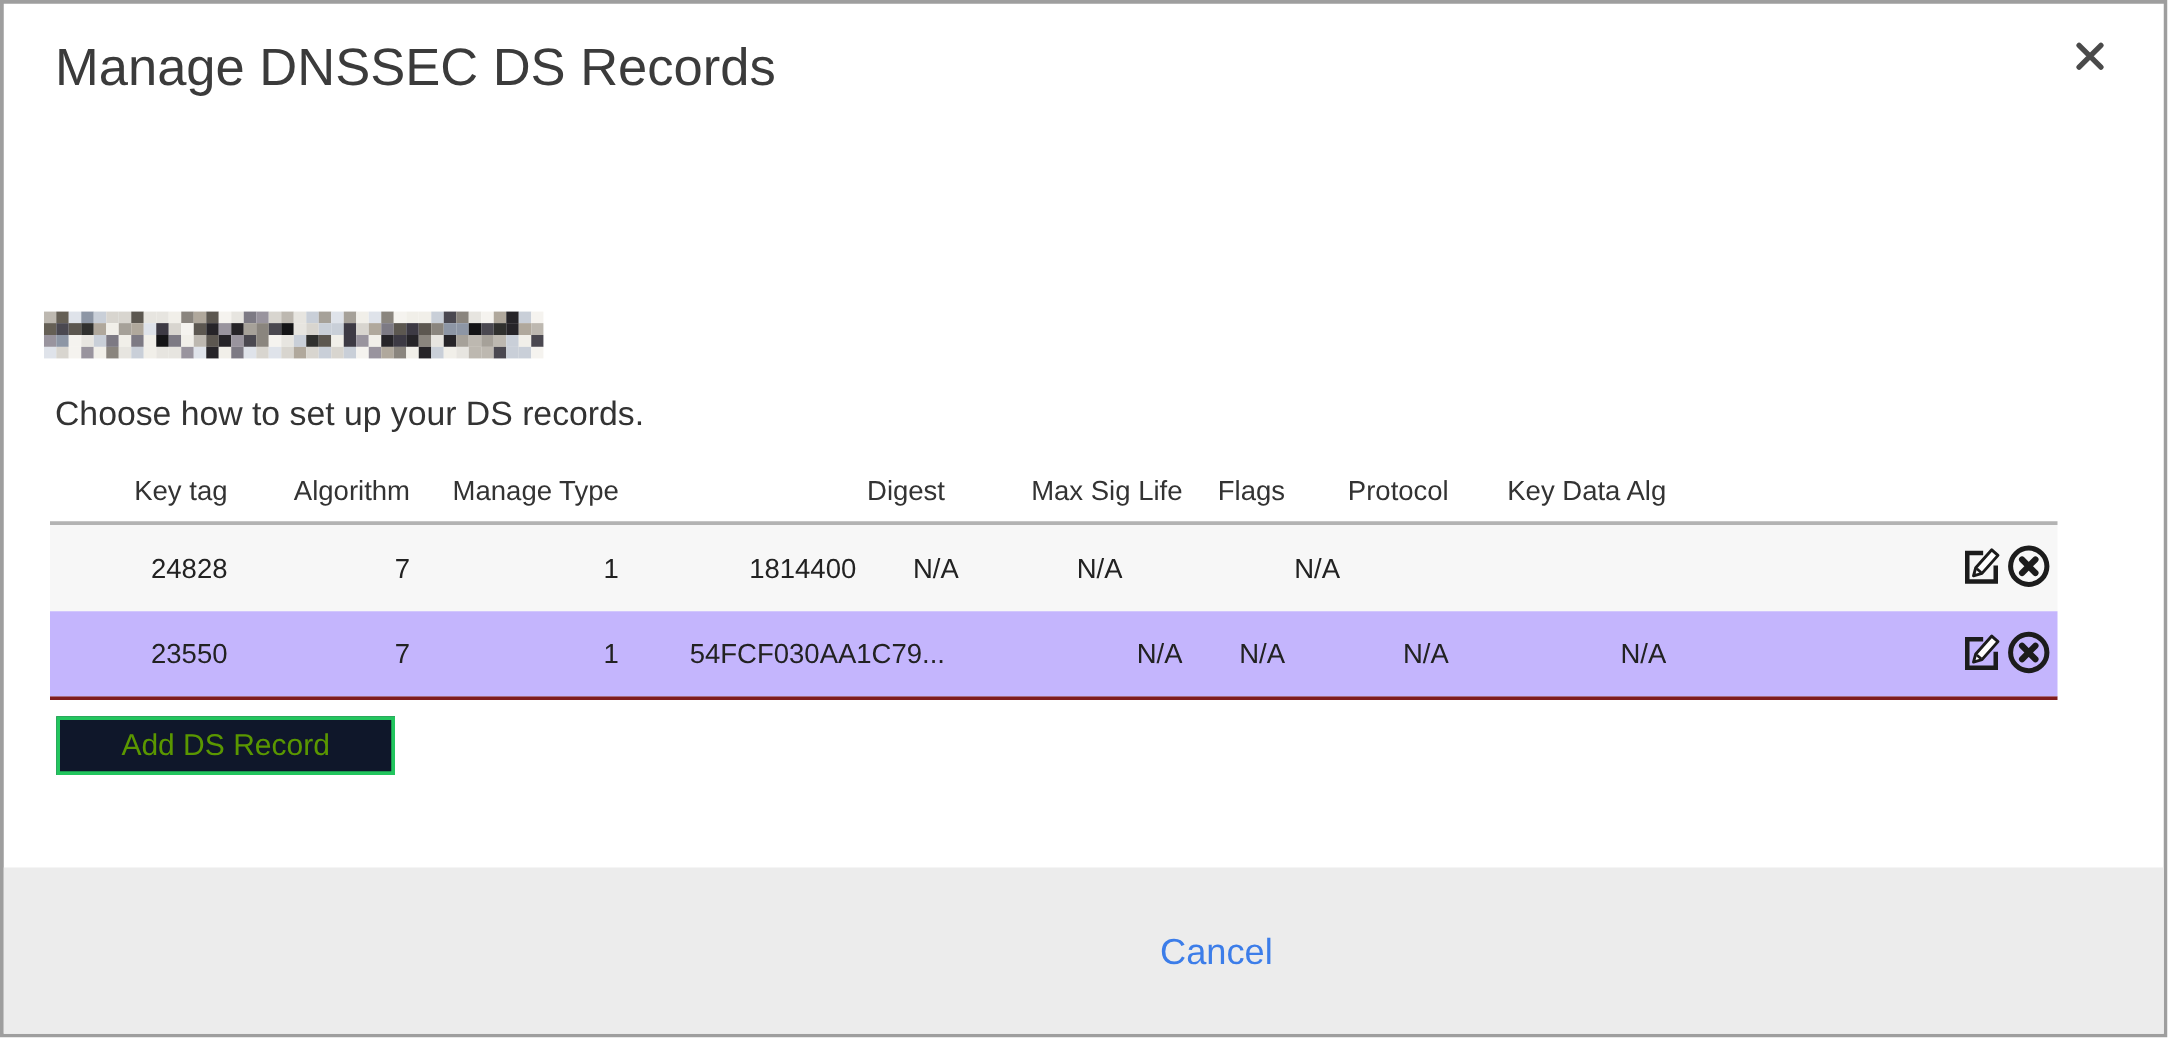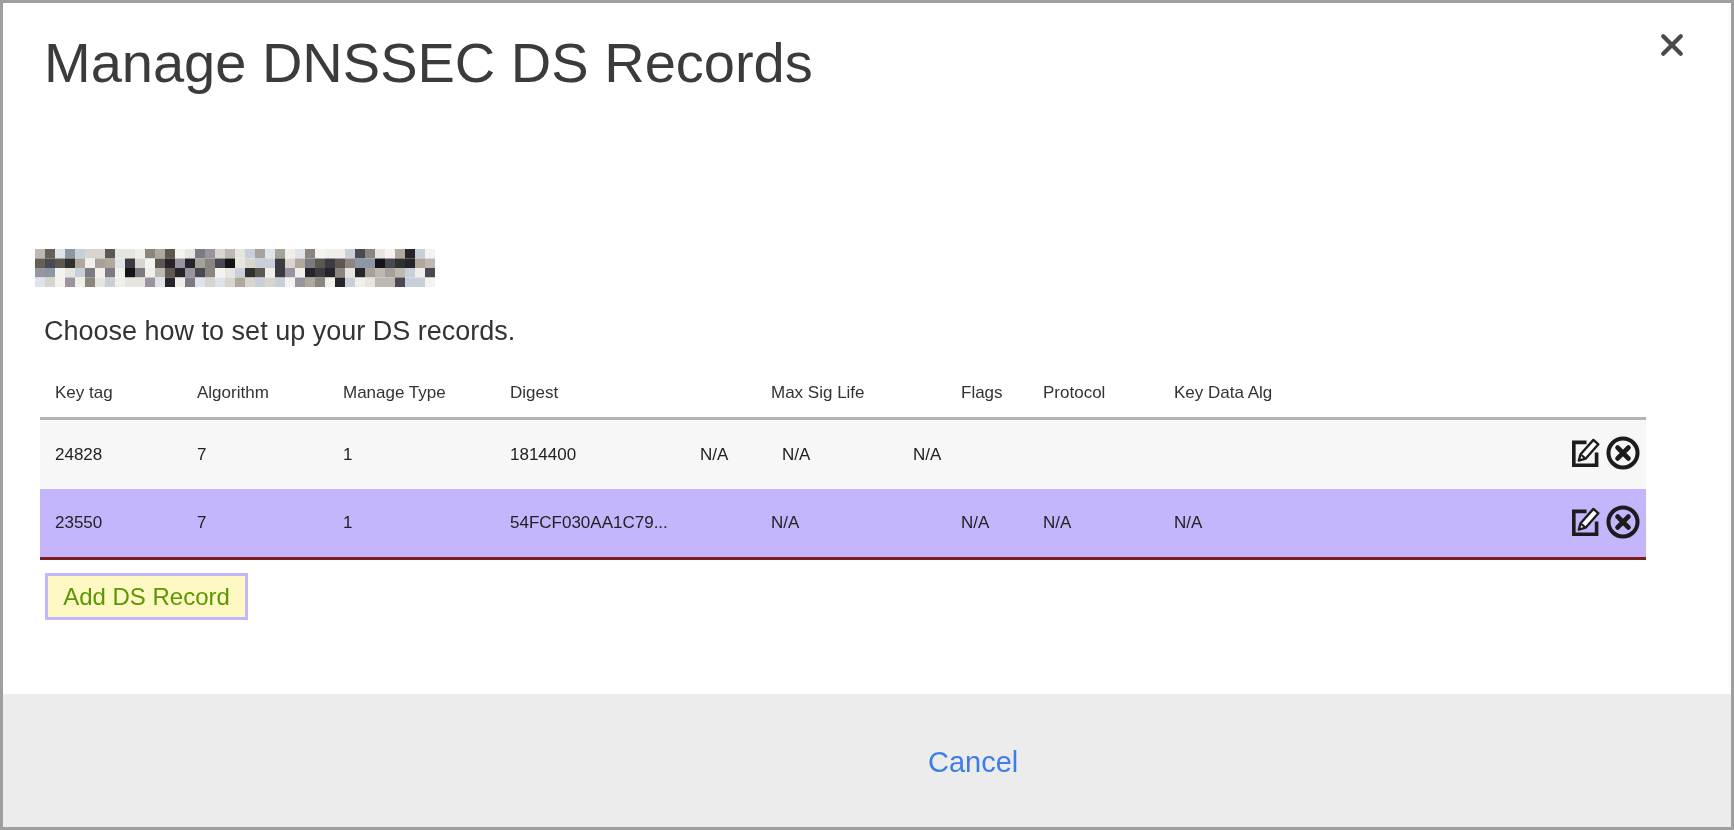--- a/index.html
+++ b/index.html
@@ -6,59 +6,59 @@
   .window{
     position:relative;
     width:1734px;height:830px;
     background:#ffffff;
     box-shadow: inset 0 0 0 3px #9e9e9e;
     overflow:hidden;
     box-sizing:border-box;
   }
   .dialog-title{
     position:absolute;left:44px;top:30px;
-    font-size:56px;font-weight:400;color:#3b3b3b;letter-spacing:0;
+    font-size:42px;font-weight:400;color:#3b3b3b;letter-spacing:0;
   }
   .close-btn{
     position:absolute;left:1650px;top:24px;width:44px;height:44px;
     display:flex;align-items:center;justify-content:center;cursor:pointer;
     background:transparent;border:none;padding:0;
   }
   .redacted-domain{
     position:absolute;left:35px;top:249px;width:400px;height:38px;
     overflow:hidden;
   }
   .intro-text{
     position:absolute;left:44px;top:316px;
     font-size:27px;color:#333;font-weight:400;
   }
   .ds-table{
     position:absolute;left:40px;top:368px;width:1606px;
-    font-size:17px;color:#222;
+    font-size:22px;color:#222;text-align:right;
   }
   .t-header{display:flex;height:49px;align-items:center;color:#333;}
   .t-rows{border-top:3px solid #b3b3b3;border-bottom:3px solid #7f1d1d;}
   .t-row{display:flex;align-items:center;}
   .t-row.alt{background:#f7f7f7;height:69px;}
   .t-row.plain{background:#c4b5fd;height:68px;}
   .cell{padding-left:15px;box-sizing:border-box;white-space:nowrap;overflow:hidden;}
   .c-keytag{width:142px;}
   .c-alg{width:146px;}
   .c-dtype{width:167px;}
   .c-digest{width:261px;}
   .c-msl{width:190px;}
   .c-flags{width:82px;}
   .c-proto{width:131px;}
   .c-kda{width:174px;}
   .c-pk{flex:1;}
   .c-actions{width:88px;display:flex;align-items:center;justify-content:flex-end;padding-right:4px;box-sizing:border-box;}
   .icon-btn{background:transparent;border:none;padding:0;margin:0;cursor:pointer;display:flex;align-items:center;}
   .add-btn{
-    position:absolute;left:45px;top:573px;width:203px;height:47px;
-    background:#fef9c3;border:3px solid #c4b5fd;color:#5a9700;
+    position:absolute;left:45px;top:573px;width:271px;height:47px;
+    background:#0f172a;border:3px solid #22c55e;color:#5a9700;
     font-size:24px;font-family:"Liberation Sans",sans-serif;
     display:flex;align-items:center;justify-content:center;cursor:pointer;
     box-sizing:border-box;
   }
   .footer{
     position:absolute;left:3px;right:3px;top:694px;bottom:3px;
     background:#ececec;
   }
   .save-annotation{
     position:absolute;left:695px;top:10px;width:220px;height:106px;

